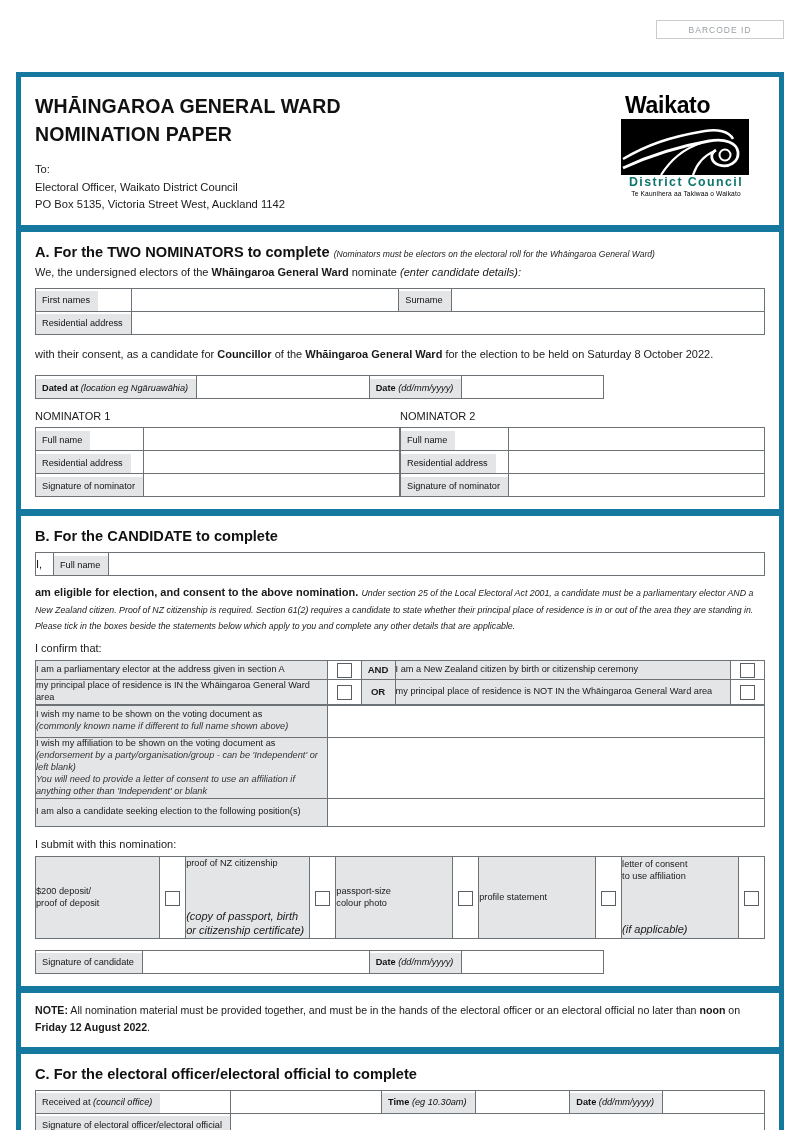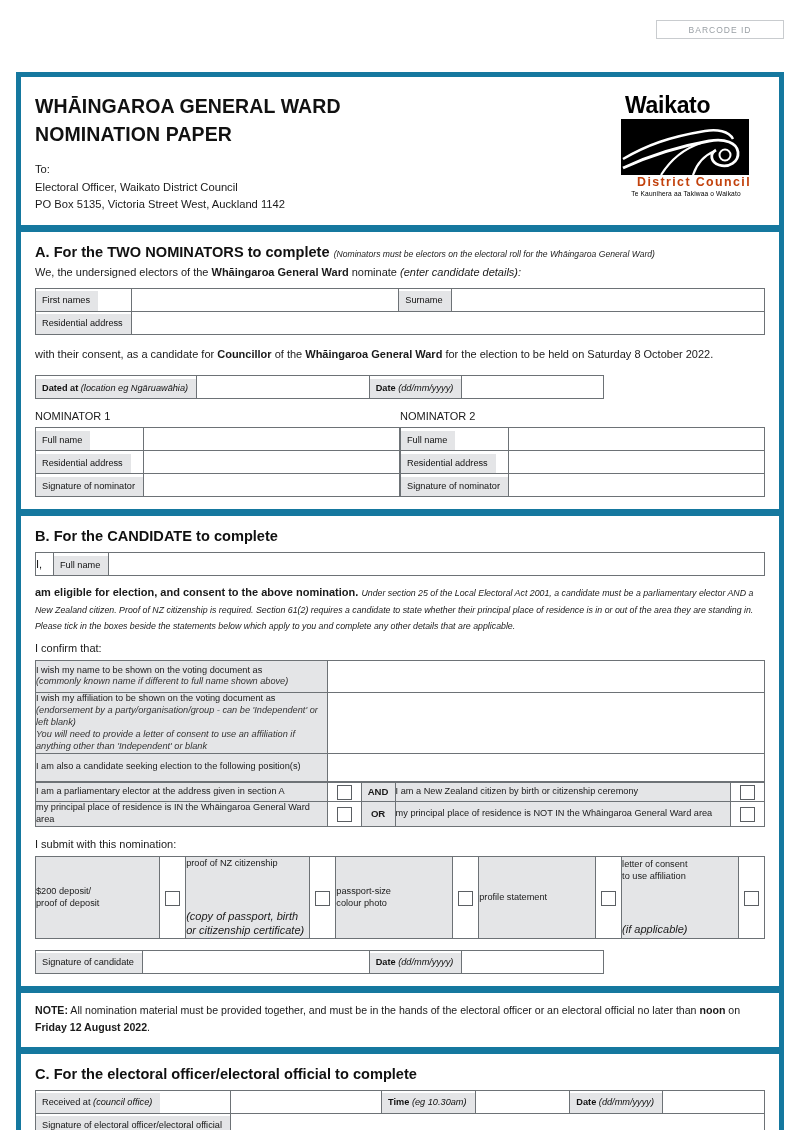--- a/index.html
+++ b/index.html
@@ -72,22 +72,22 @@
   .to-lines div { white-space: nowrap; }
 
   
   .logo { width: 130px; margin: 7px 14px 0 4px; text-align: center; }
   .logo-word {
     font-size: 23px; font-weight: bold; line-height: 1;
     letter-spacing: -.3px; color: #000; text-align: left; padding-left: 4px;
   }
   .logo-mark { width: 128px; height: 56px; display: block; margin: 2px 0 1px 0; }
   .logo-sub {
-    font-size: 12.4px; font-weight: bold; color: #c2410c;
-    letter-spacing: 1.4px; line-height: 1; text-align: right;
+    font-size: 12.4px; font-weight: bold; color: #0f766e;
+    letter-spacing: 1.4px; line-height: 1;
   }
   .logo-maori {
     font-size: 6.6px; color: #000; letter-spacing: .15px; margin-top: 2px;
   }
 
   
   .sec-h {
     font-size: 14.6px; font-weight: bold; color: #111;
     margin: 2px 0 4px 0;
   }
@@ -295,65 +295,65 @@
     </tbody>
       </table>
 
     <div class="para" style="margin-top:8px">
       <b>am eligible for election, and consent to the above nomination.</b>
       <span class="small-it">Under section 25 of the Local Electoral Act 2001, a candidate must be a parliamentary elector AND a New Zealand citizen. Proof of NZ citizenship is required.  Section 61(2) requires a candidate to state whether their principal place of residence is in or out of the area they are standing in. Please tick in the boxes beside the statements below which apply to you and complete any other details that are applicable.</span>
     </div>
 
     <div class="lab-line">I confirm that:</div>
 
-    <table class="ctab" style="border-top:none">
-      <tbody>
-          <tr>
-        <td class="ctxt" style="width:40%;height:32px">
-          <span>I wish my name to be shown on the voting document as</span>
-          <span class="hint">(commonly known name  if different to full name shown  above)</span>
-        </td>
-        <td class="fill" style="background:#fff"></td>
-      </tr>
-      <tr>
-        <td class="ctxt" style="height:58px">
-          <span>I wish my affiliation to be shown on the voting document as</span>
-          <span class="hint">(endorsement by a party/organisation/group - can be 'Independent' or left blank)</span>
-          <span class="hint">You will need to provide a letter of consent to use an affiliation if anything other than 'Independent' or blank</span>
-        </td>
-        <td class="fill" style="background:#fff"></td>
-      </tr>
-      <tr>
-        <td class="ctxt" style="height:28px">
-          <span>I am also a candidate seeking election to the following position(s)</span>
-        </td>
-        <td class="fill" style="background:#fff"></td>
-      </tr>
-    </tbody>
-      </table>
-
     <table class="ctab">
       <tbody>
           <tr>
         <td class="ctxt" style="width:40%">I am a parliamentary elector at the address given in section A</td>
         <td class="cbox-cell"><span class="cb"></span></td>
         <td class="conj">AND</td>
         <td class="ctxt">I am a New Zealand citizen by birth or citizenship ceremony</td>
         <td class="cbox-cell"><span class="cb"></span></td>
       </tr>
       <tr>
         <td class="ctxt">my principal place of residence is IN the Whāingaroa General Ward area</td>
         <td class="cbox-cell"><span class="cb"></span></td>
         <td class="conj">OR</td>
         <td class="ctxt">my principal place of residence is NOT IN the Whāingaroa General Ward area</td>
         <td class="cbox-cell"><span class="cb"></span></td>
       </tr>
     </tbody>
       </table>
 
+    <table class="ctab" style="border-top:none">
+      <tbody>
+          <tr>
+        <td class="ctxt" style="width:40%;height:32px">
+          <span>I wish my name to be shown on the voting document as</span>
+          <span class="hint">(commonly known name  if different to full name shown  above)</span>
+        </td>
+        <td class="fill" style="background:#fff"></td>
+      </tr>
+      <tr>
+        <td class="ctxt" style="height:58px">
+          <span>I wish my affiliation to be shown on the voting document as</span>
+          <span class="hint">(endorsement by a party/organisation/group - can be 'Independent' or left blank)</span>
+          <span class="hint">You will need to provide a letter of consent to use an affiliation if anything other than 'Independent' or blank</span>
+        </td>
+        <td class="fill" style="background:#fff"></td>
+      </tr>
+      <tr>
+        <td class="ctxt" style="height:28px">
+          <span>I am also a candidate seeking election to the following position(s)</span>
+        </td>
+        <td class="fill" style="background:#fff"></td>
+      </tr>
+    </tbody>
+      </table>
+
     <div class="lab-line" style="margin-top:11px">I submit with this nomination:</div>
 
     <table class="stab">
       <tbody>
           <tr>
         <td class="sitem" style="height:40px;width:17%">
           <span style="white-space:pre-line">$200 deposit/
 proof of deposit</span>
         </td>
         <td class="sbox"><span class="cb"></span></td>

